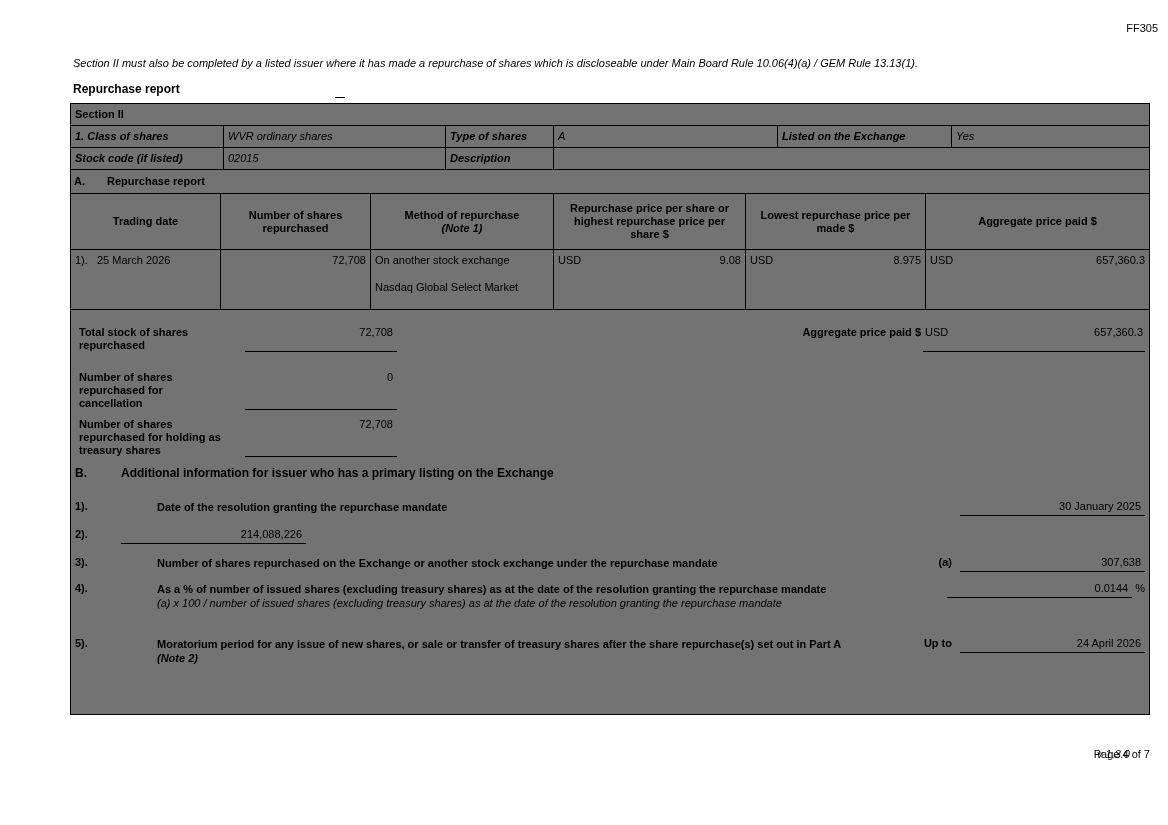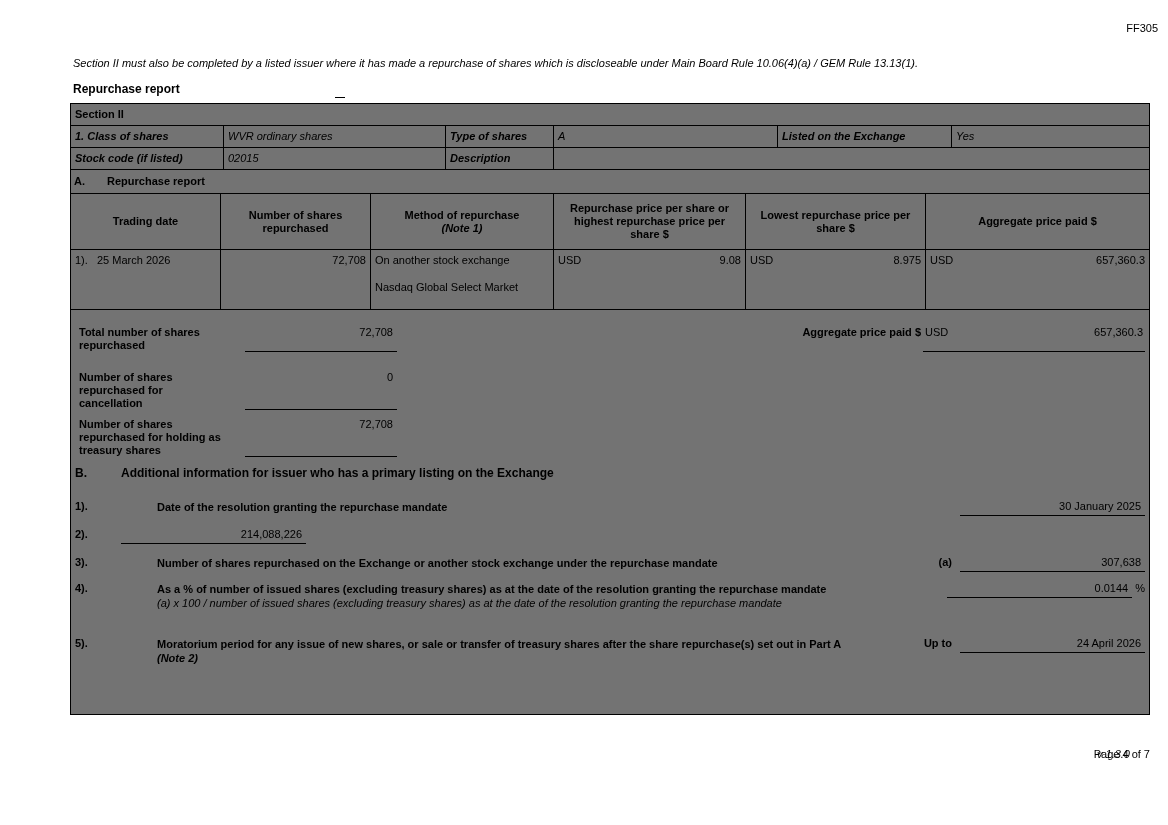--- a/index.html
+++ b/index.html
@@ -116,21 +116,21 @@
     </div>
 
     <div class="row head-row">
       <div class="cell hw1">Trading date</div>
       <div class="cell hw2">Number of shares repurchased</div>
       <div class="cell hw3">
         <span>Method of repurchase</span>
         <span class="note-italic">(Note 1)</span>
       </div>
       <div class="cell hw4">Repurchase price per share or highest repurchase price per share $</div>
-      <div class="cell hw5">Lowest repurchase price per share $</div>
+      <div class="cell hw5">Lowest repurchase price per made $</div>
       <div class="cell hw6 last">Aggregate price paid $</div>
     </div>
 
     <div class="row data-row">
       <div class="cell hw1 d-date">
         <span class="idx">1).</span>
         <span>25 March 2026</span>
       </div>
       <div class="cell hw2 num-right">72,708</div>
       <div class="cell hw3">
@@ -147,21 +147,21 @@
       </div>
       <div class="cell hw6 last ccy-cell">
         <span>USD</span>
         <span>657,360.3</span>
       </div>
     </div>
 
     <div class="free-area">
 
       <div class="trow t1">
-        <div class="t-label">Total number of shares repurchased</div>
+        <div class="t-label">Total stock of shares repurchased</div>
         <div class="t-value">
           <span>72,708</span>
         </div>
         <div class="t-spacer"></div>
         <div class="agg-label">Aggregate price paid $</div>
         <div class="agg-value">
           <span>USD</span>
           <span>657,360.3</span>
         </div>
       </div>

